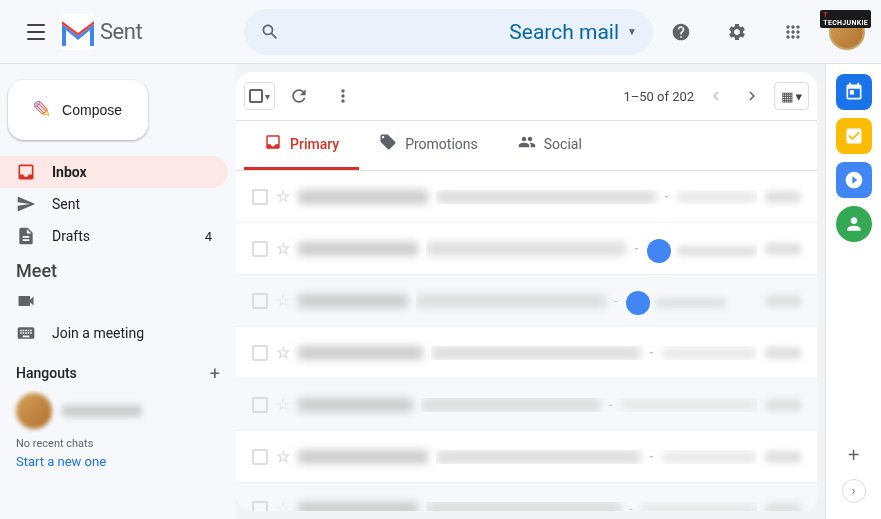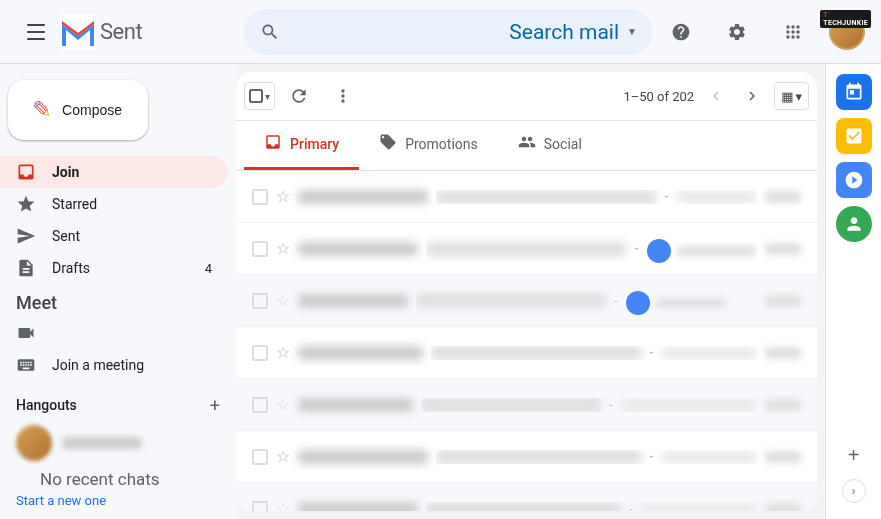--- a/index.html
+++ b/index.html
@@ -201,23 +201,22 @@
       font-size: 13px;
       color: #202124;
       filter: blur(3px);
       background: #ccc;
       border-radius: 4px;
       width: 80px;
       height: 12px;
     }
     .no-recent {
       padding: 4px 16px;
-      font-size: 17px;
+      font-size: 11px;
       color: #5f6368;
-      margin-left: 24px;
     }
     .start-new {
       padding: 0 16px;
       font-size: 13px;
       color: #1a73e8;
       cursor: pointer;
     }
 
     
     .content {
@@ -537,29 +536,21 @@
       <span class="compose-icon-colored">✎</span>
       <span>Compose</span>
     </button>
 
     <div class="nav-item active">
       <span class="nav-icon">
         <svg width="20" height="20" viewBox="0 0 24 24" fill="#d93025">
             <path d="M19 3H4.99C3.89 3 3 3.9 3 5L3 19c0 1.1.89 2 1.99 2H19c1.1 0 2-.9 2-2V5c0-1.1-.9-2-2-2zm0 12h-4c0 1.66-1.35 3-3 3s-3-1.34-3-3H4.99V5H19v10z"></path>
           </svg>
       </span>
-      <span class="nav-label">Join</span>
-    </div>
-    <div class="nav-item">
-      <span class="nav-icon">
-        <svg width="20" height="20" viewBox="0 0 24 24" fill="#5f6368">
-            <path d="M12 17.27L18.18 21l-1.64-7.03L22 9.24l-7.19-.61L12 2 9.19 8.63 2 9.24l5.46 4.73L5.82 21z"></path>
-          </svg>
-      </span>
-      <span class="nav-label">Starred</span>
+      <span class="nav-label">Inbox</span>
     </div>
     <div class="nav-item">
       <span class="nav-icon">
         <svg width="20" height="20" viewBox="0 0 24 24" fill="#5f6368">
             <path d="M2.01 21L23 12 2.01 3 2 10l15 2-15 2z"></path>
           </svg>
       </span>
       <span class="nav-label">Sent</span>
     </div>
     <div class="nav-item">

